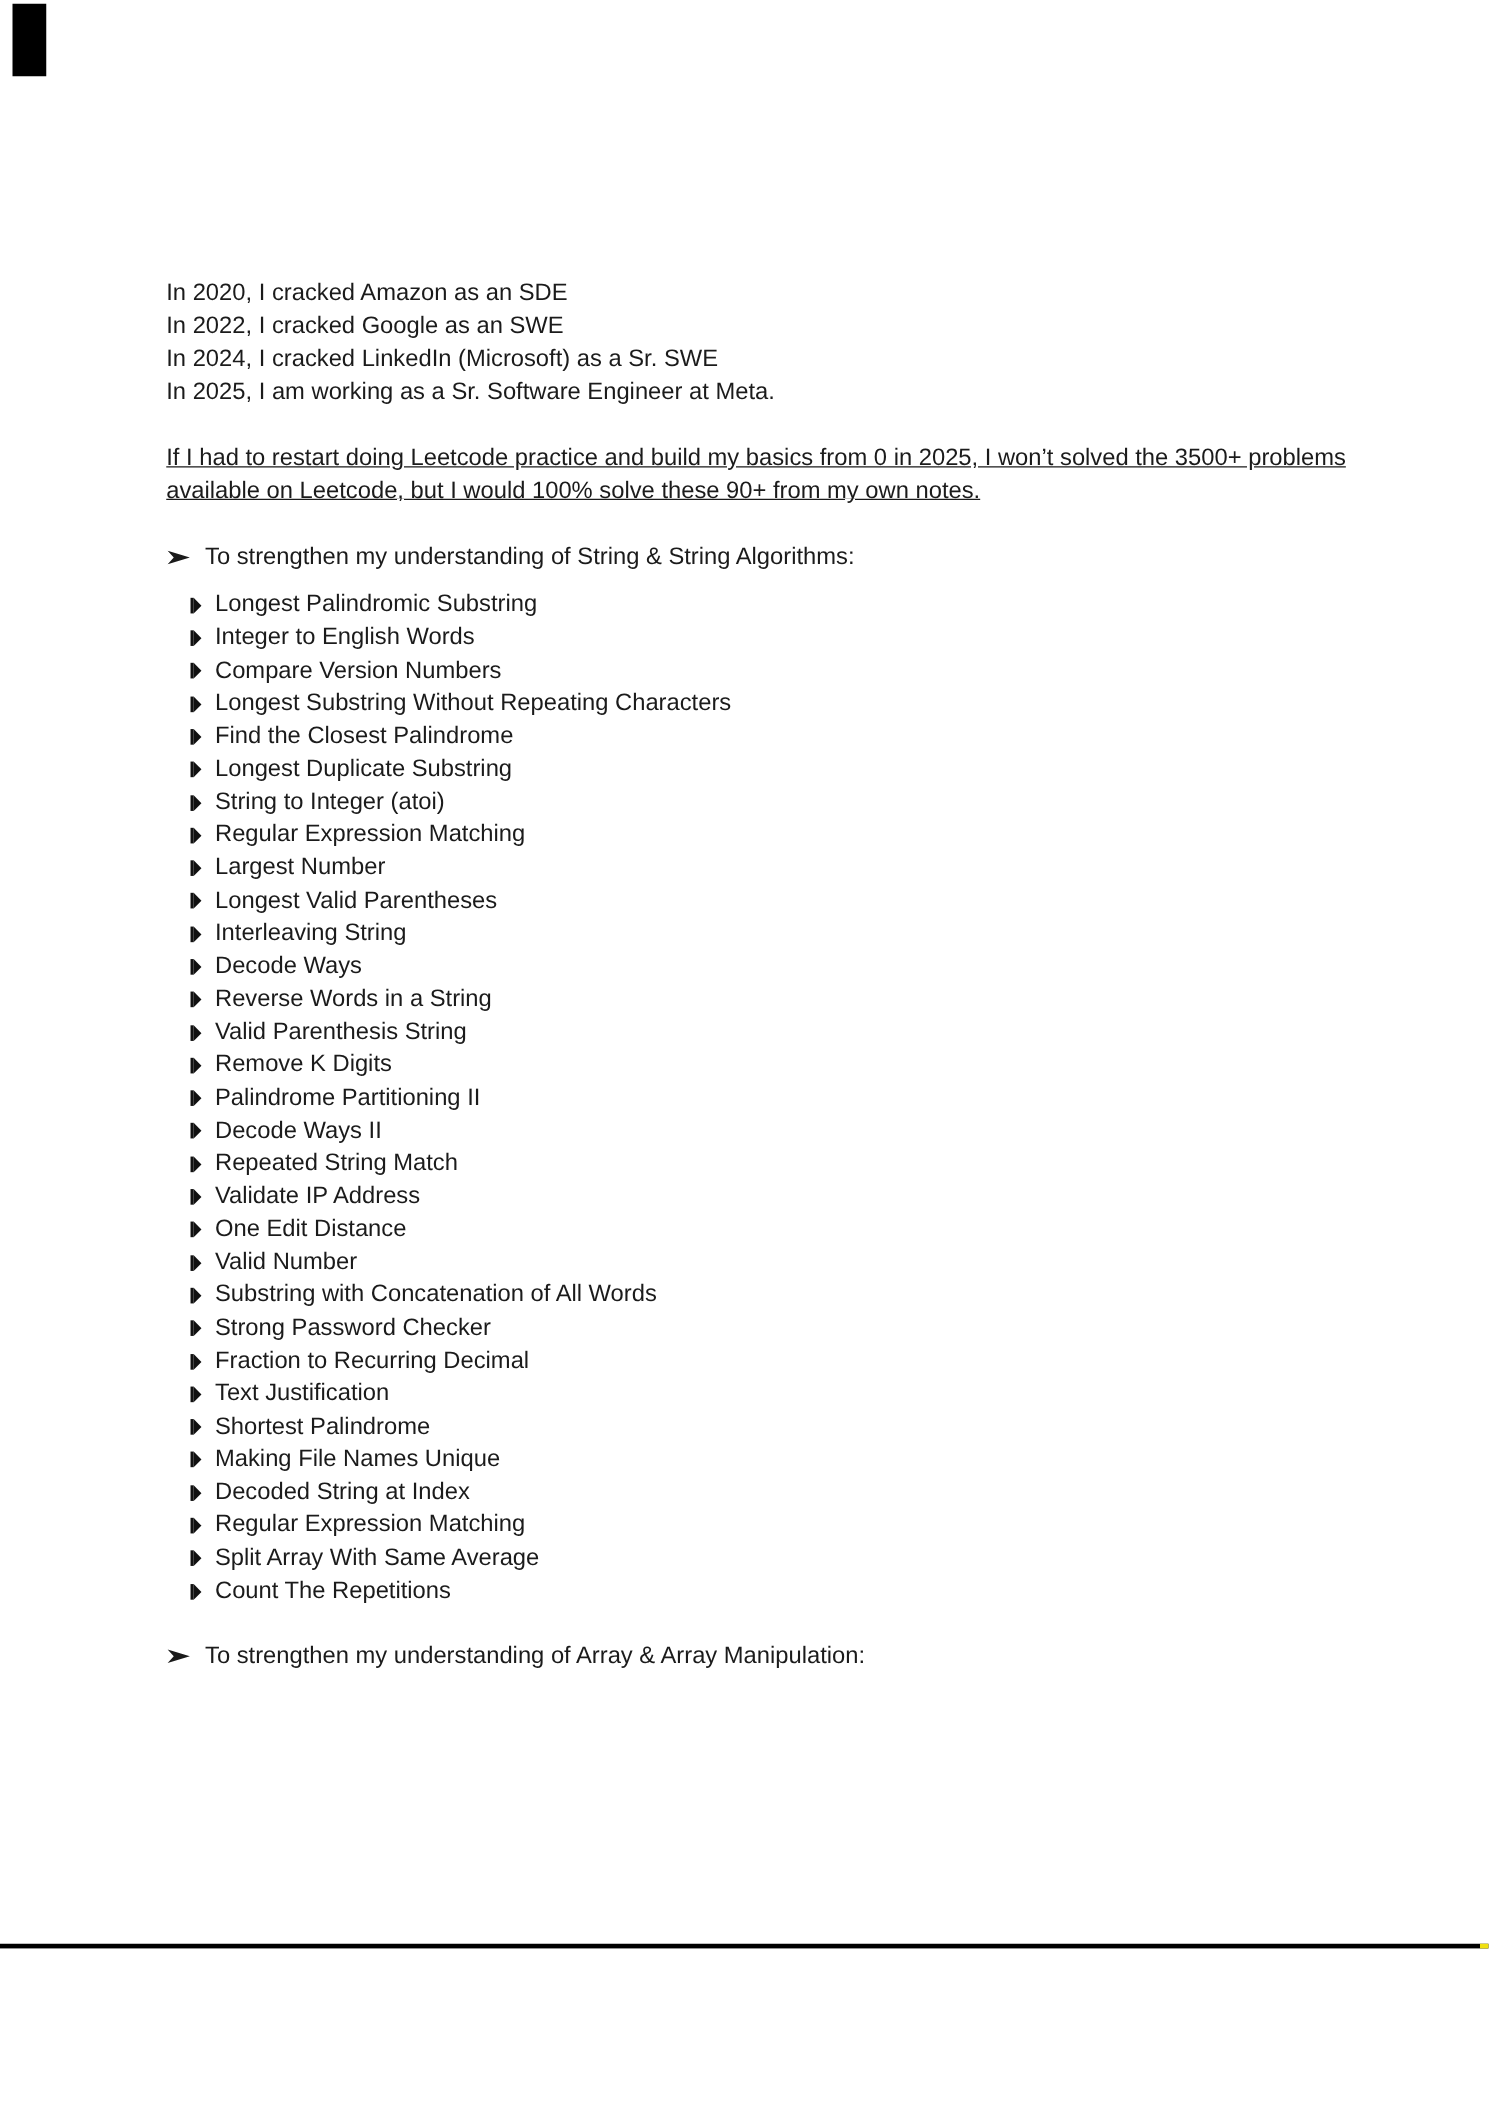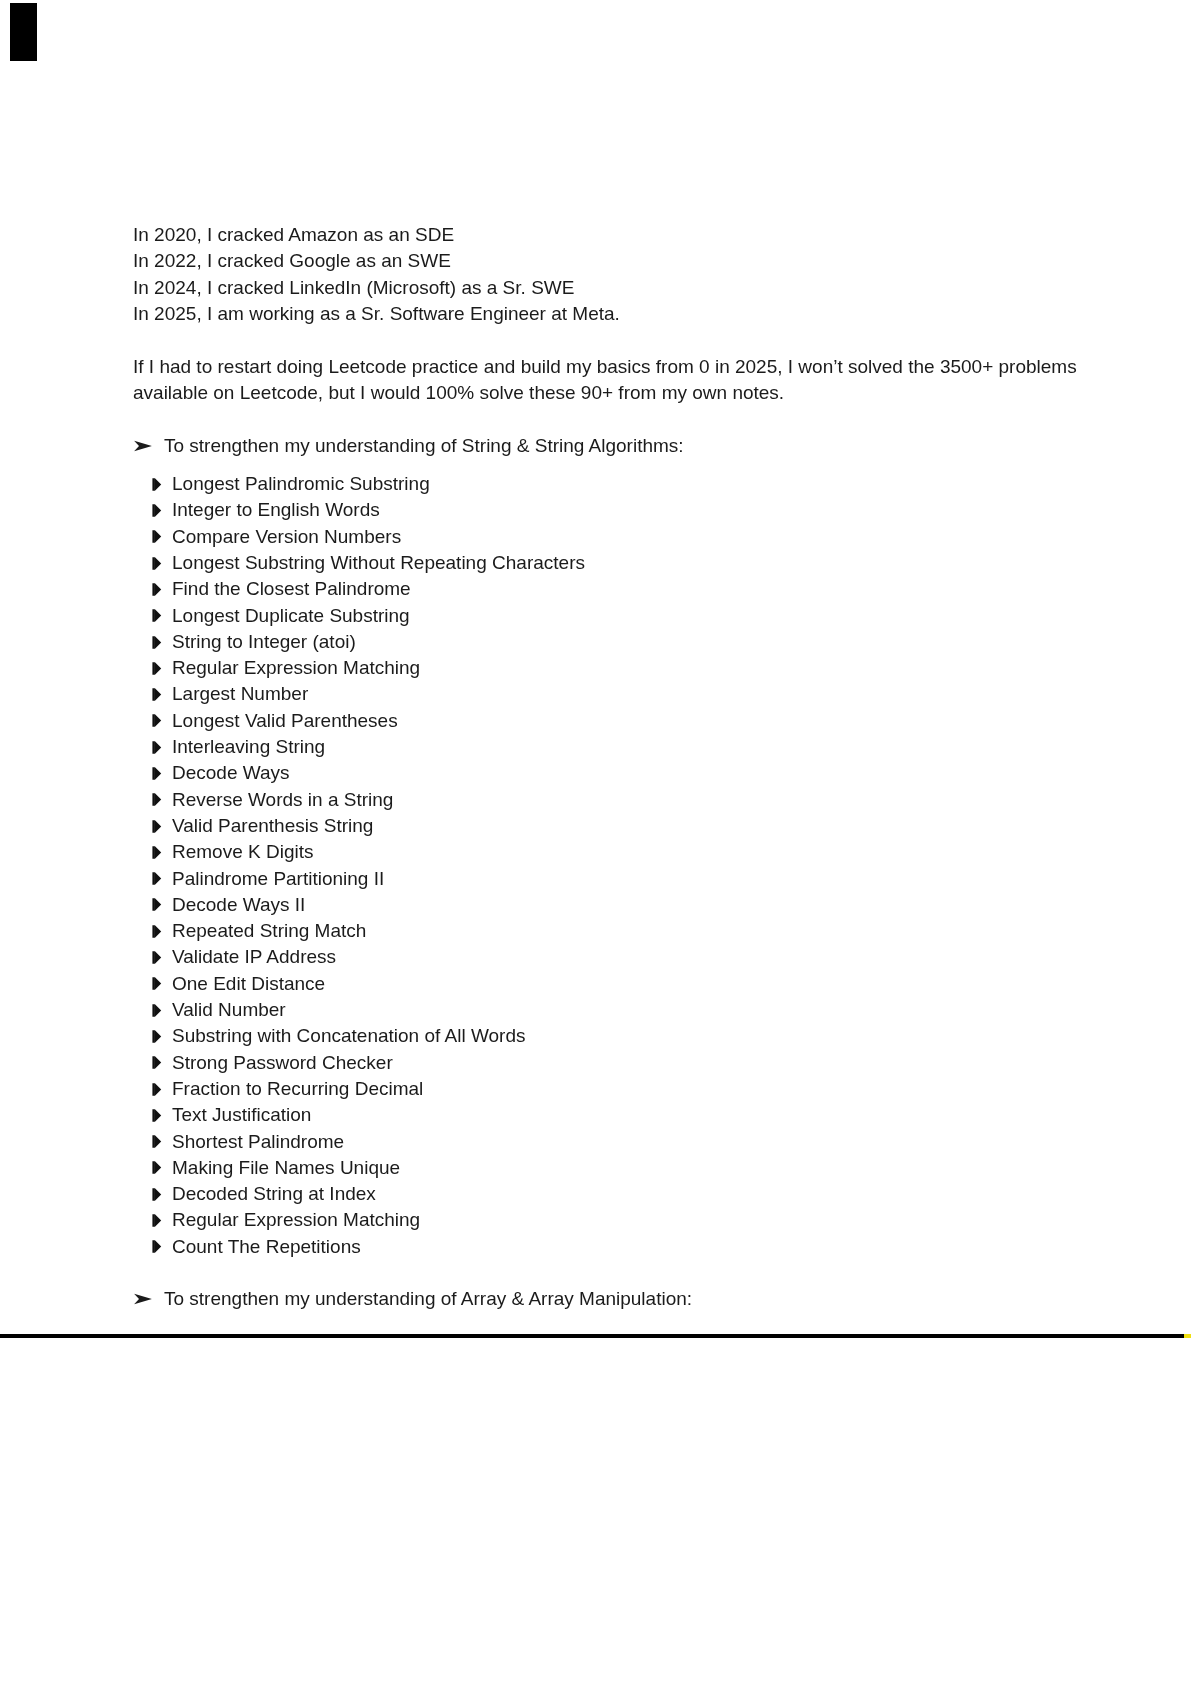--- a/index.html
+++ b/index.html
@@ -1,18 +1,18 @@
 <!DOCTYPE html>
 <html><head>
 <meta charset="utf-8">
 <style>
   html,body{margin:0;padding:0;background:#ffffff;}
   .page{
     position:relative;
-    width:1191px;height:1338px;
+    width:1191px;height:1559px;
     background:#ffffff;
     overflow:hidden;
     font-family:"Liberation Sans","DejaVu Sans",sans-serif;
     color:#1b1b1b;
   }
   .scan-box-topleft{
     position:absolute;left:10px;top:3px;width:27px;height:58px;
     background:#000000;
   }
   .scan-bar-bottom{
@@ -21,21 +21,21 @@
   }
   .scan-bar-tip{
     position:absolute;right:0;bottom:0;width:7px;height:4px;
     background:#f0e010;
   }
   .content{
     position:absolute;left:133px;top:222px;width:945px;
     font-size:19px;line-height:26.3px;
   }
   .intro-line{white-space:nowrap;}
-  .paragraph{margin-top:27px;}
+  .paragraph{margin-top:27px;text-decoration:underline;}
   .section-heading{
     margin-top:26px;
     display:flex;align-items:center;
   }
   .section-heading .arrow{
     flex:0 0 auto;width:20px;height:16px;margin-right:11px;display:block;
   }
   .problem-list{
     list-style:none;margin:12px;padding:0 0 0 7px;
   }
@@ -300,20 +300,27 @@
         </li>
 
         <li>
           <svg class="bullet" viewBox="0 0 12 17" aria-hidden="true">
             <rect x="0.5" y="1" width="3" height="15" fill="#111111"></rect>
             <polygon points="3.5,1 11,8.5 3.5,16" fill="#111111"></polygon>
           </svg>
           <span class="label">Regular Expression Matching</span>
         </li>
 
+        <li>
+          <svg class="bullet" viewBox="0 0 12 17" aria-hidden="true">
+            <rect x="0.5" y="1" width="3" height="15" fill="#111111"></rect>
+            <polygon points="3.5,1 11,8.5 3.5,16" fill="#111111"></polygon>
+          </svg>
+          <span class="label">Split Array With Same Average</span>
+        </li>
 
         <li>
           <svg class="bullet" viewBox="0 0 12 17" aria-hidden="true">
             <rect x="0.5" y="1" width="3" height="15" fill="#111111"></rect>
             <polygon points="3.5,1 11,8.5 3.5,16" fill="#111111"></polygon>
           </svg>
           <span class="label">Count The Repetitions</span>
         </li>
       </ul>
 

